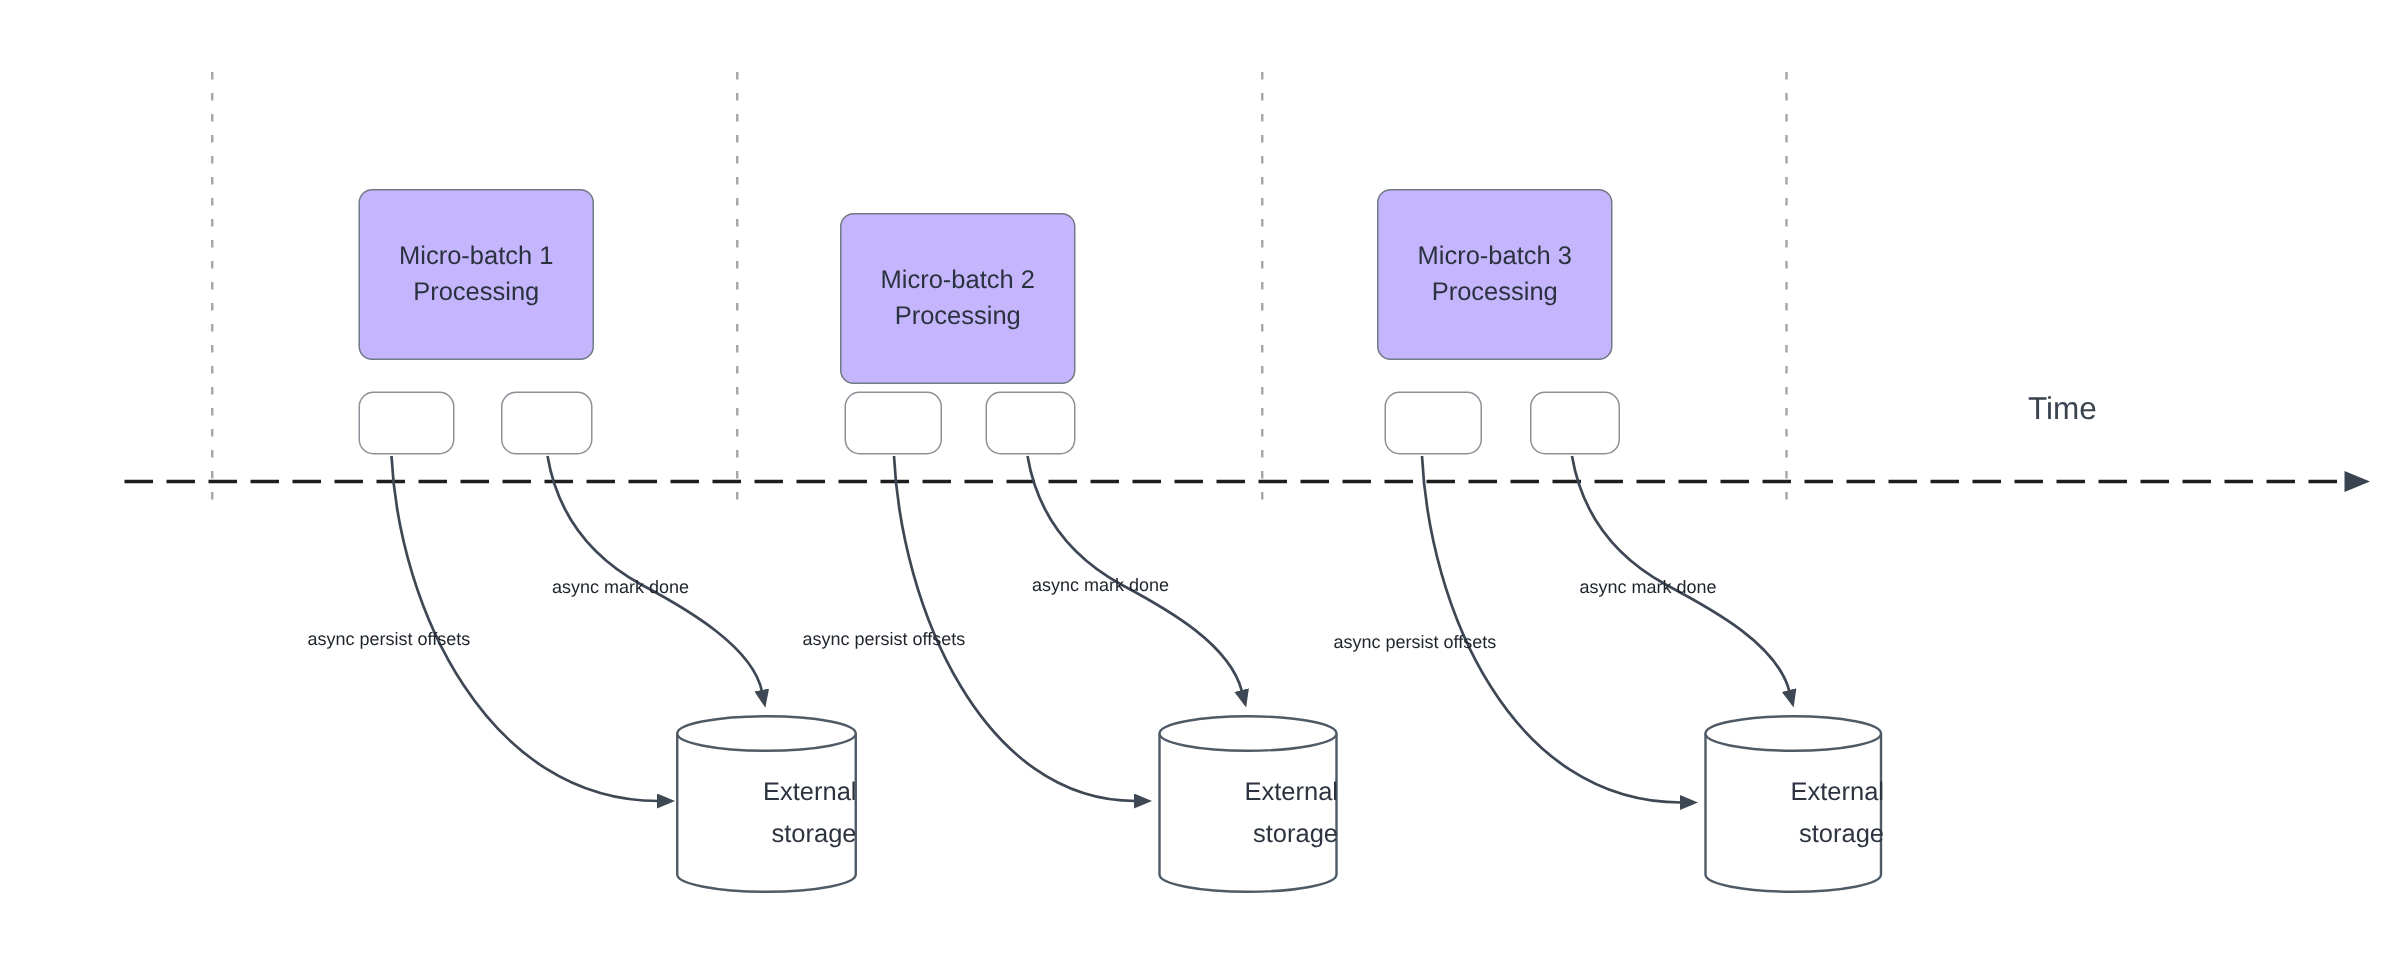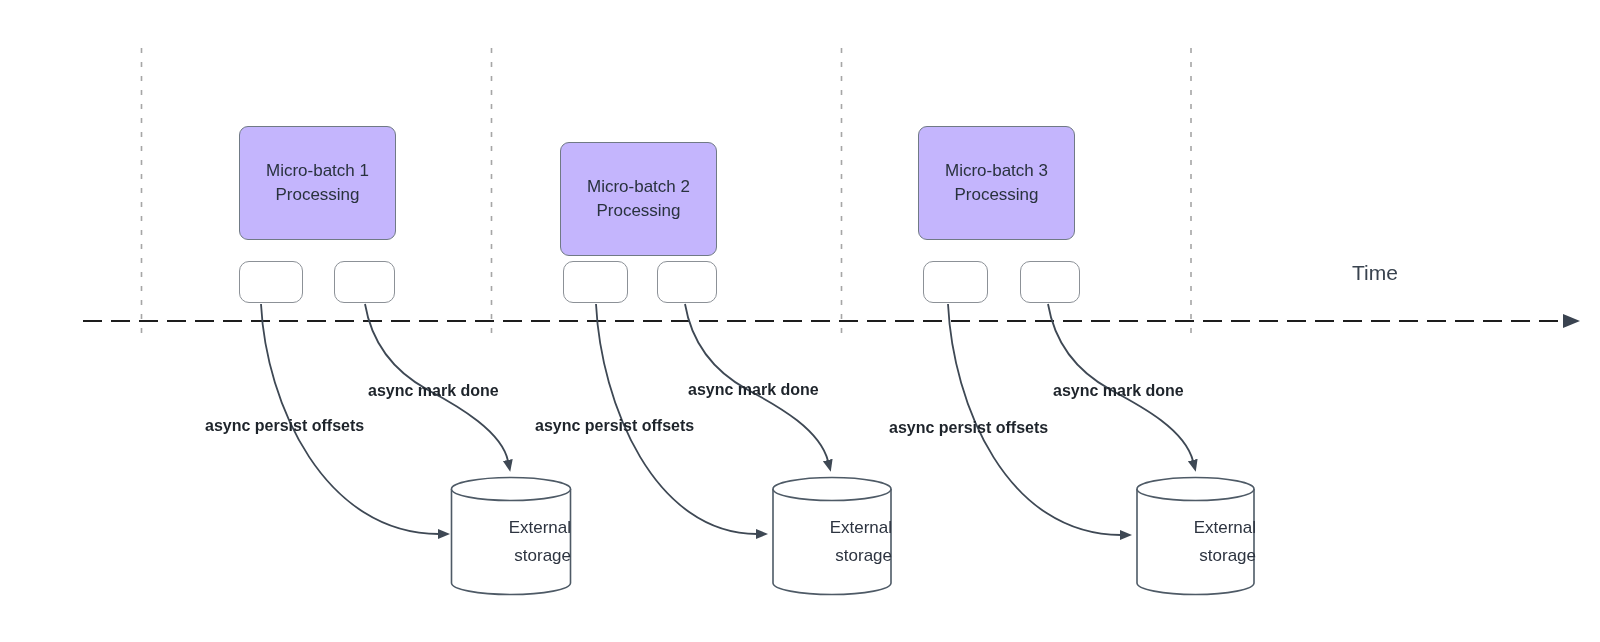--- a/index.html
+++ b/index.html
@@ -12,21 +12,21 @@
     position:absolute;top:126px;width:157px;height:114px;box-sizing:border-box;
     border:1.5px solid #707a85;border-radius:9px;background:#c4b5fd;
     display:flex;flex-direction:column;align-items:center;justify-content:center;
     font-size:17px;line-height:24px;color:#29323e;text-align:center;
   }
   .small-box{
     position:absolute;top:261px;height:42px;box-sizing:border-box;
     border:1.5px solid #8c9197;border-radius:10px;background:#ffffff;
   }
   .blabel{
-    position:absolute;font-size:16px;font-weight:bold;color:#1e242b;
+    position:absolute;font-size:12px;font-weight:normal;color:#1e242b;
     white-space:nowrap;line-height:18px;
   }
   .cyl-text{
     position:absolute;top:514px;width:120px;text-align:right;
     font-size:17px;line-height:28px;color:#2d3440;
   }
   .time-label{
     position:absolute;left:1352px;top:261px;width:70px;text-align:left;
     font-size:21px;color:#39434f;
   }

